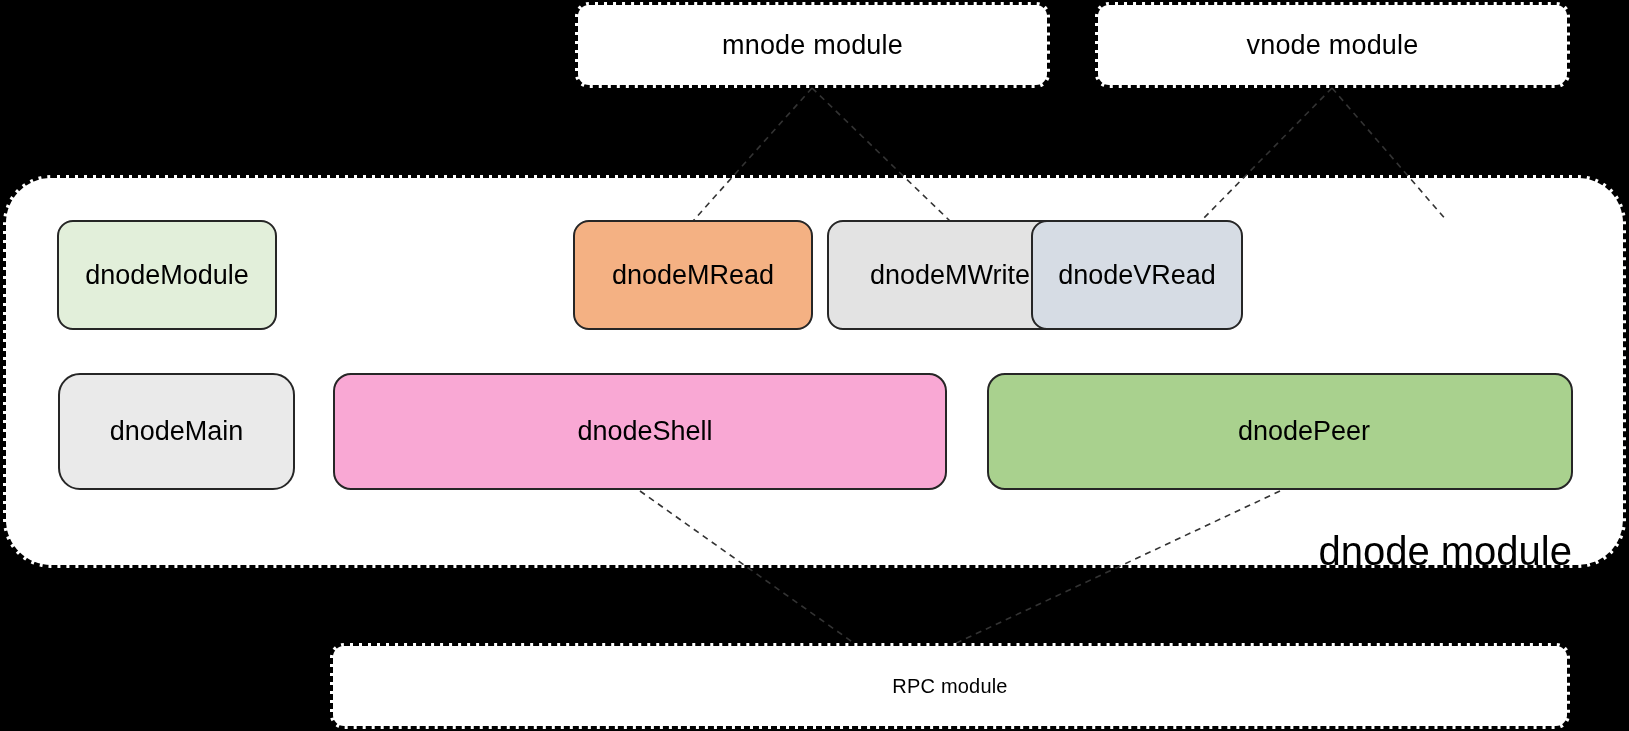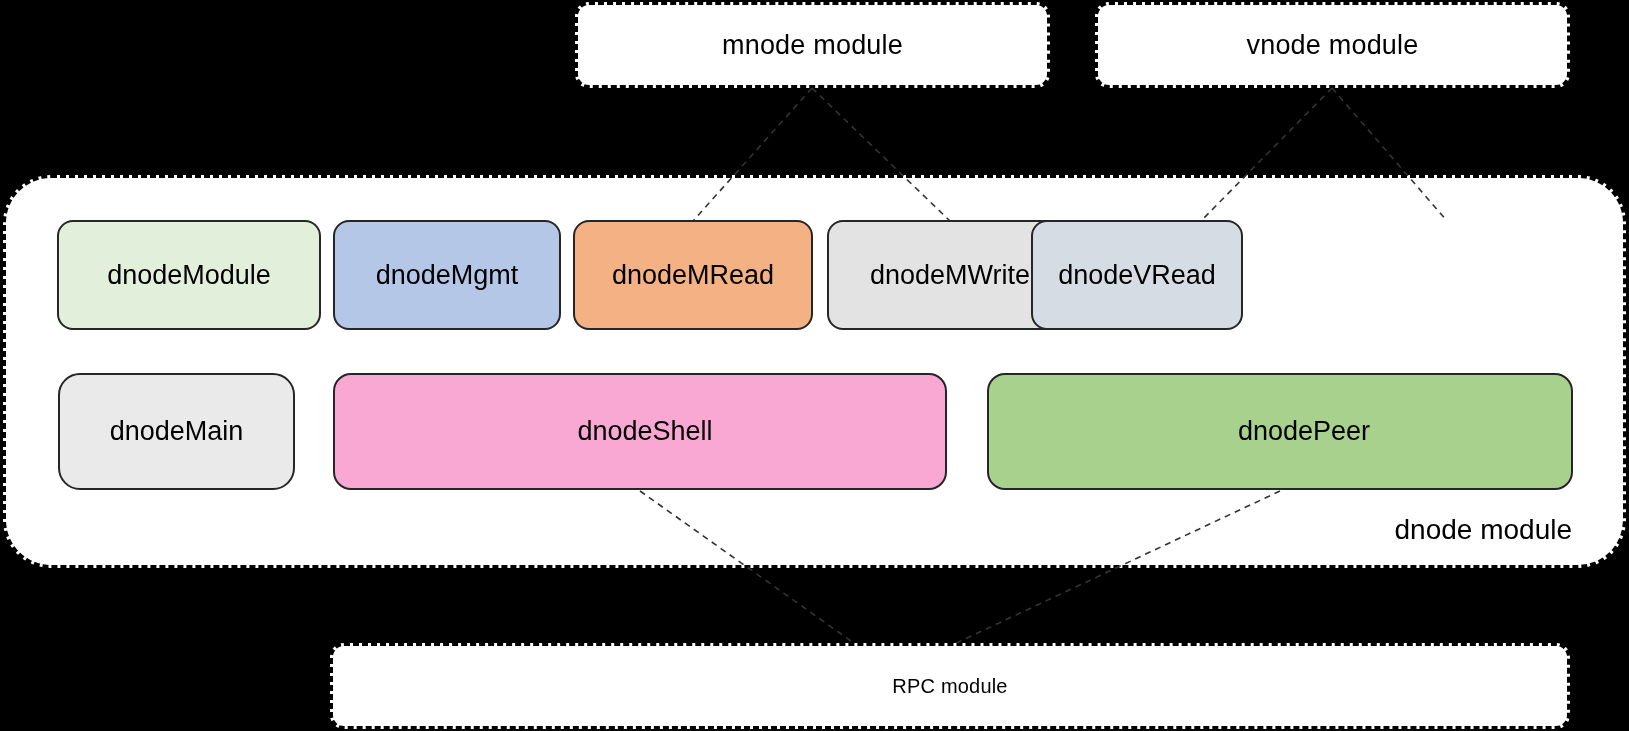--- a/index.html
+++ b/index.html
@@ -27,31 +27,31 @@
   .connectors line{stroke-width:1.6;stroke-dasharray:6 5;fill:none;}
   
   .dnode-content{position:absolute;left:3px;top:175px;width:1623px;height:393px;}
   .cbox{
     position:absolute;border:2.2px solid #262626;border-radius:16px;
     display:flex;align-items:center;justify-content:center;box-sizing:border-box;
   }
   .clabel{font-size:27px;}
   .row1{top:45px;height:110px;}
   .row2{top:198px;height:117px;}
-  .b-module{left:54px;width:264px;}
+  .b-module{left:54px;width:220px;}
   .b-mgmt{left:330px;width:228px;}
   .b-mread{left:570px;width:240px;}
   .b-mwrite{left:824px;width:246px;}
   .b-vread{left:1028px;width:212px;}
   .b-vwrite{left:1319px;width:250px;}
   .b-main{left:55px;width:237px;border-radius:22px;}
   .b-shell{left:330px;width:614px;border-radius:18px;}
   .b-peer{left:984px;width:586px;border-radius:18px;}
   .dnode-title{
-    position:absolute;right:54px;top:340px;font-size:28px;line-height:1.1;
+    position:absolute;right:54px;top:354px;font-size:40px;line-height:1.1;
   }
 </style>
 </head>
 <body>
 
 <div class="stage" style="background-color: rgb(0, 0, 0);">
 
   <div class="tbox mnode" style="background-color: rgb(255, 255, 255);">
     <span class="tlabel">mnode module</span>
   </div>
@@ -67,23 +67,20 @@
       <line x1="1332" y1="88" x2="1201" y2="221" stroke="#333333"></line>
       <line x1="1332" y1="88" x2="1447" y2="221" stroke="#333333"></line>
       <line x1="640" y1="491" x2="858" y2="646" stroke="#333333"></line>
       <line x1="1280" y1="491" x2="950" y2="646" stroke="#333333"></line>
     </svg>
 
   <div class="dnode-content">
     <div class="cbox row1 b-module" style="background-color: rgb(226, 239, 218);">
       <span class="clabel">dnodeModule</span>
     </div>
-    <div class="cbox row1 b-mgmt" style="background-color: rgb(180, 199, 231);">
-      <span class="clabel">dnodeMgmt</span>
-    </div>
     <div class="cbox row1 b-mread" style="background-color: rgb(244, 177, 131);">
       <span class="clabel">dnodeMRead</span>
     </div>
     <div class="cbox row1 b-mwrite" style="background-color: rgb(227, 227, 227);">
       <span class="clabel">dnodeMWrite</span>
     </div>
     <div class="cbox row1 b-vread" style="background-color: rgb(214, 220, 228);">
       <span class="clabel">dnodeVRead</span>
     </div>
     <div class="cbox row2 b-main" style="background-color: rgb(234, 234, 234);">

